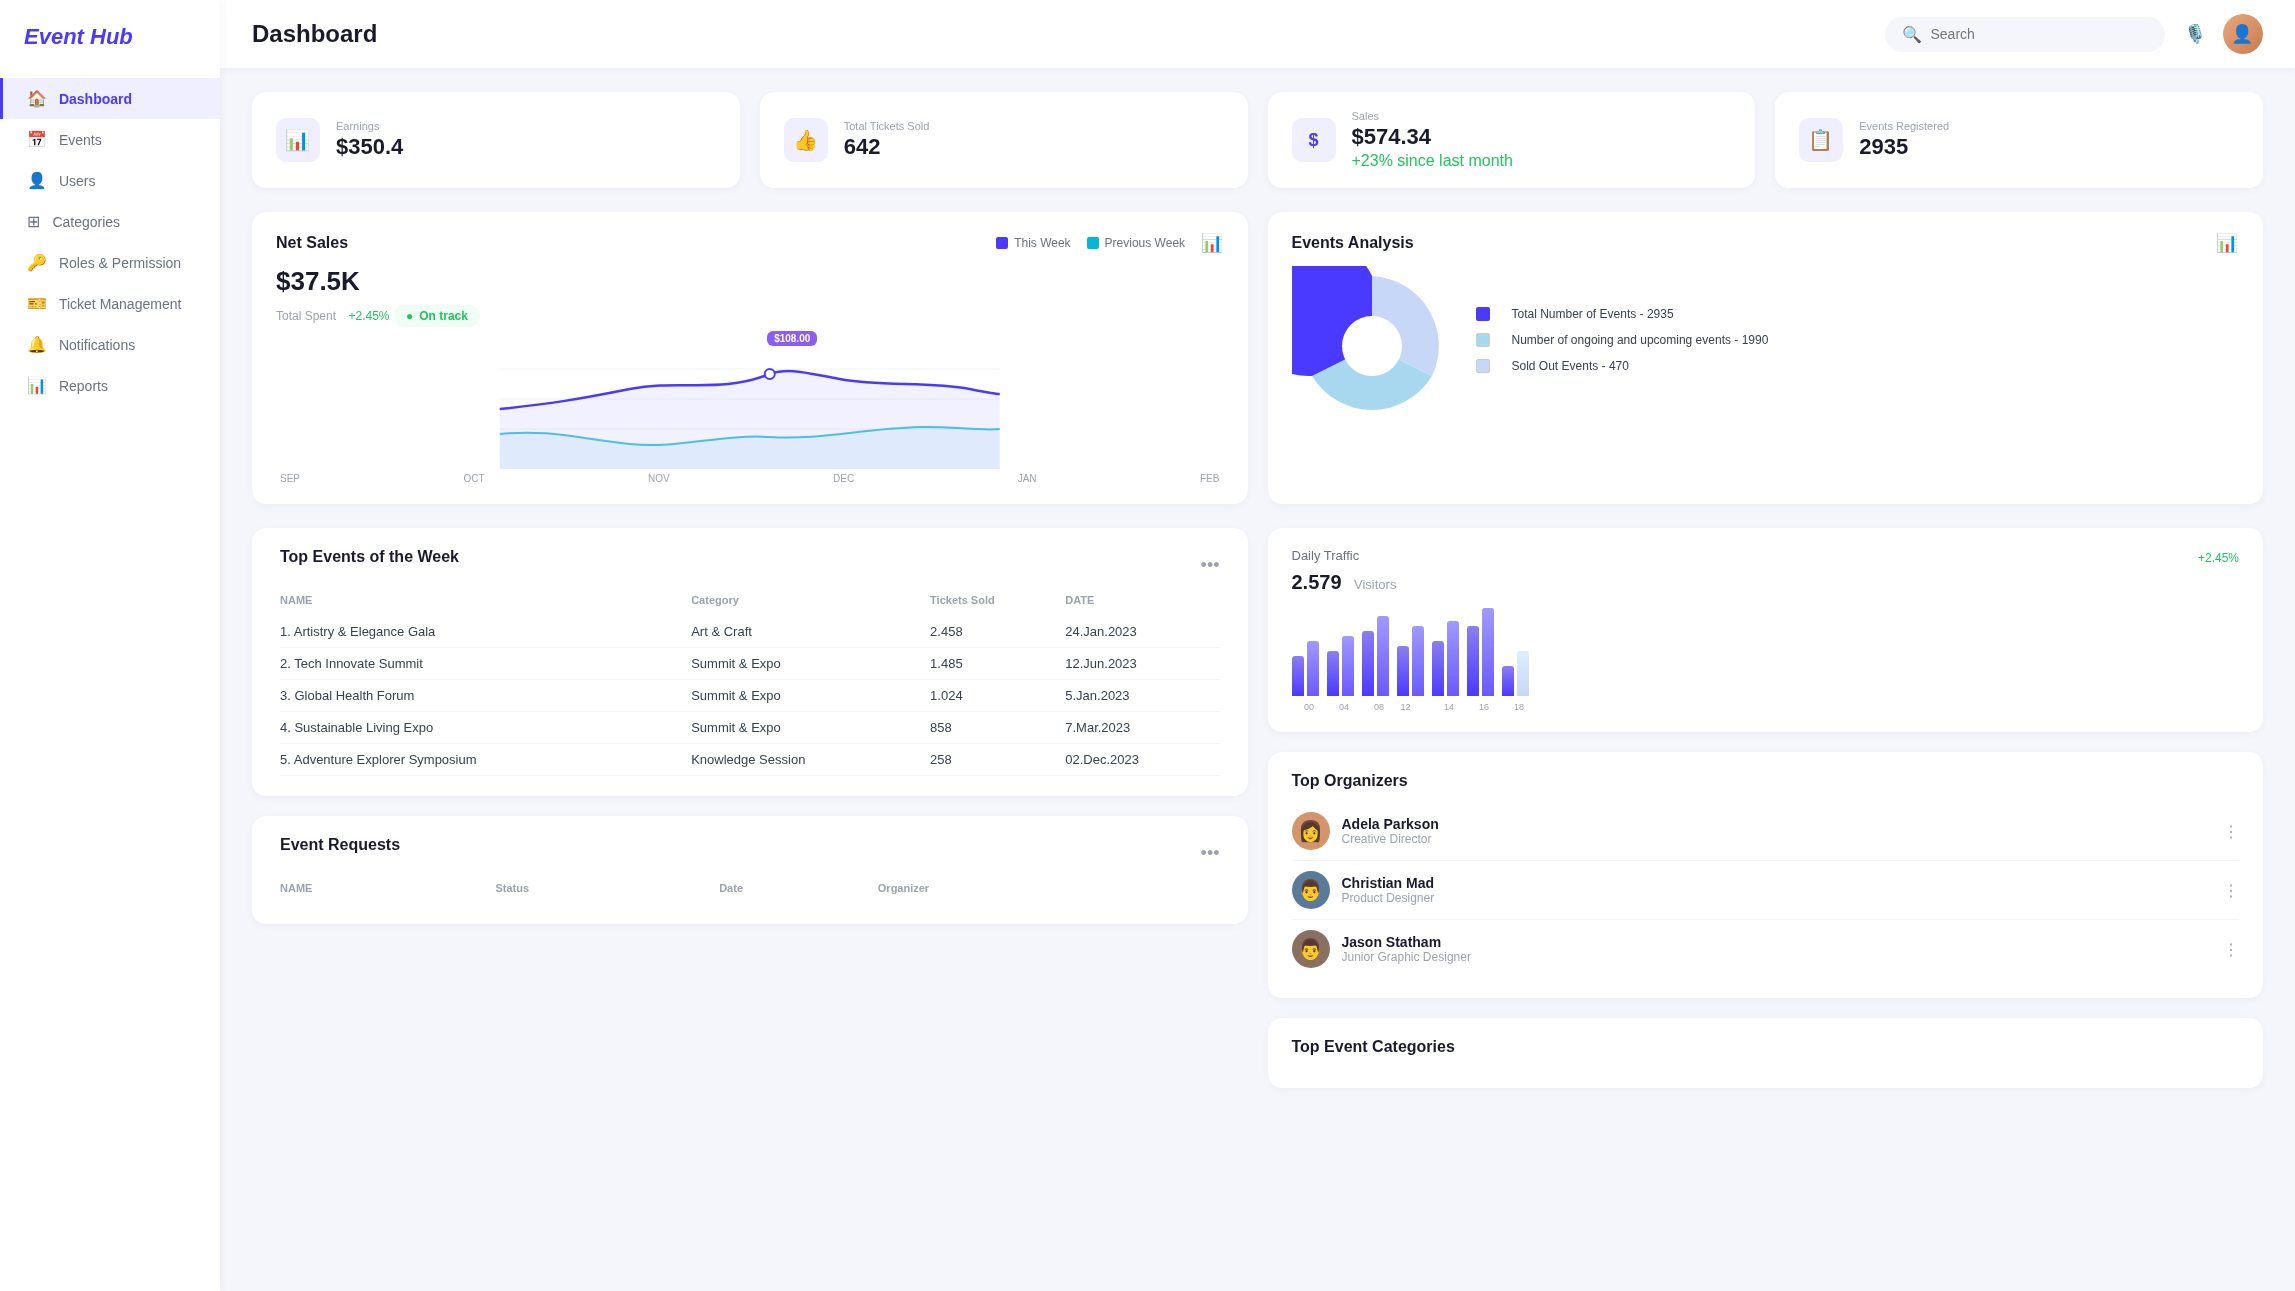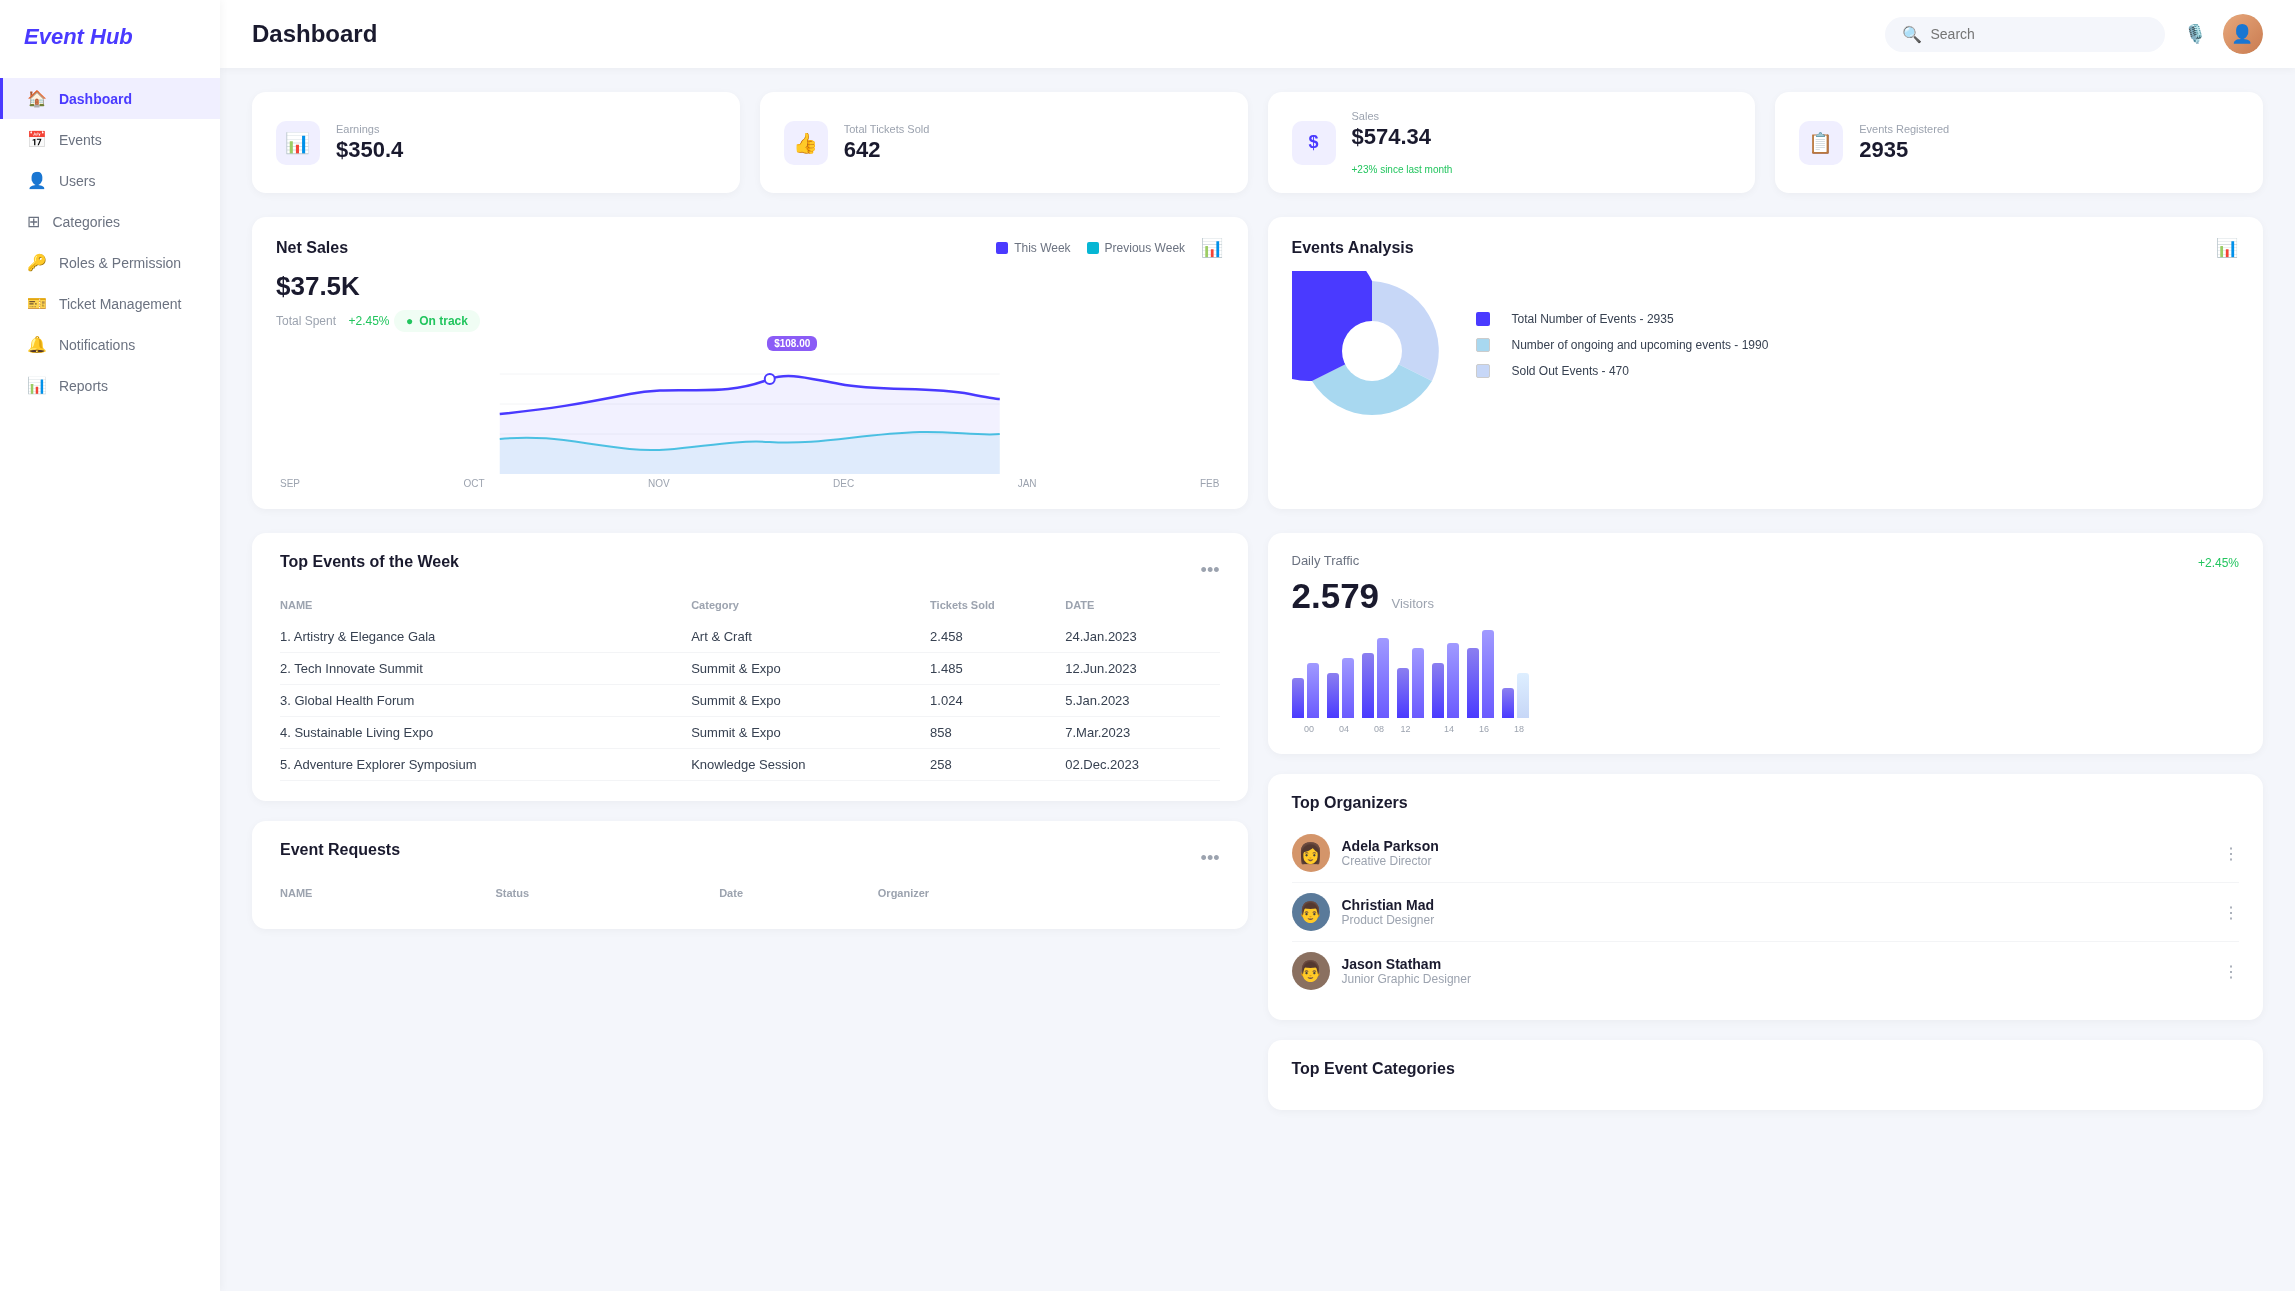--- a/index.html
+++ b/index.html
@@ -97,21 +97,21 @@
       box-shadow: 0 2px 8px rgba(0,0,0,0.04);
     }
     .stat-icon {
       width: 44px; height: 44px; border-radius: 10px;
       background: #f0efff;
       display: flex; align-items: center; justify-content: center;
       font-size: 20px; color: #4a3aff;
     }
     .stat-label { font-size: 11px; color: #9ca3af; margin-bottom: 2px; }
     .stat-value { font-size: 22px; font-weight: 700; color: #1a1a2e; }
-    .stat-sub { font-size: 10px; color: #22c55e; margin-top: 14px; }
+    .stat-sub { font-size: 16px; color: #22c55e; margin-top: 2px; }
 
     
     .two-col { display: grid; grid-template-columns: 1fr 1fr; gap: 20px; margin-bottom: 24px; }
 
     
     .chart-card {
       background: #fff;
       border-radius: 14px;
       padding: 20px 24px;
       box-shadow: 0 2px 8px rgba(0,0,0,0.04);
@@ -418,21 +418,21 @@
       </div>
 
       <div class="right-col">
 
         <div class="traffic-card">
           <div style="display:flex;align-items:center;justify-content:space-between;">
             <span class="traffic-label">Daily Traffic</span>
             <span class="traffic-trend">+2.45%</span>
           </div>
           <div style="margin:4px 0 12px;">
-            <span style="font-size:35px;font-weight:700;color:#1a1a2e;">2.579</span>
+            <span style="font-size:20px;font-weight:700;color:#1a1a2e;">2.579</span>
             <span style="font-size:13px;color:#9ca3af;margin-left:8px;">Visitors</span>
           </div>
 
           <div style="display:flex;flex-direction:column;">
             <div style="display:flex;align-items:flex-end;gap:8px;height:90px;">
               <div style="display:flex;flex-direction:column;align-items:center;gap:2px;">
                 <div style="display:flex;gap:3px;align-items:flex-end;">
                   <div style="width:12px;height:40px;background:linear-gradient(to top,#4a3aff,#8b7ff0);border-radius:3px 3px 0 0;"></div>
                   <div style="width:12px;height:55px;background:linear-gradient(to top,#6a5aff,#a09aff);border-radius:3px 3px 0 0;"></div>
                 </div>

